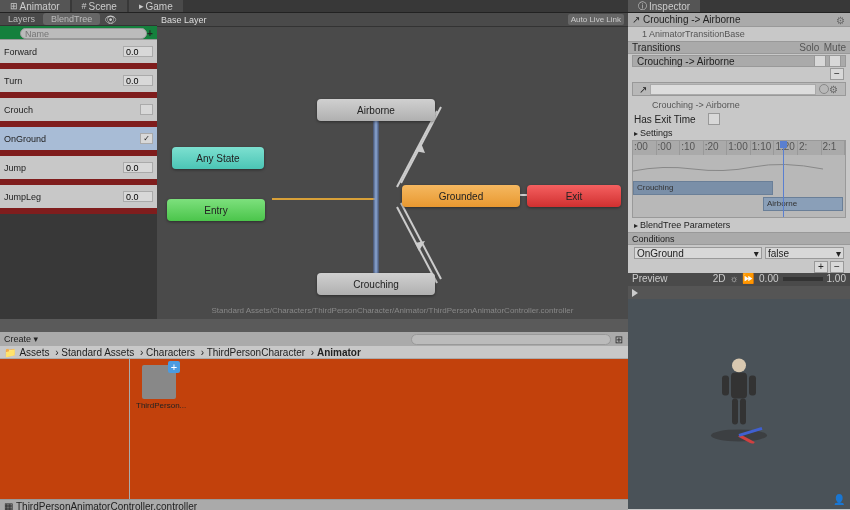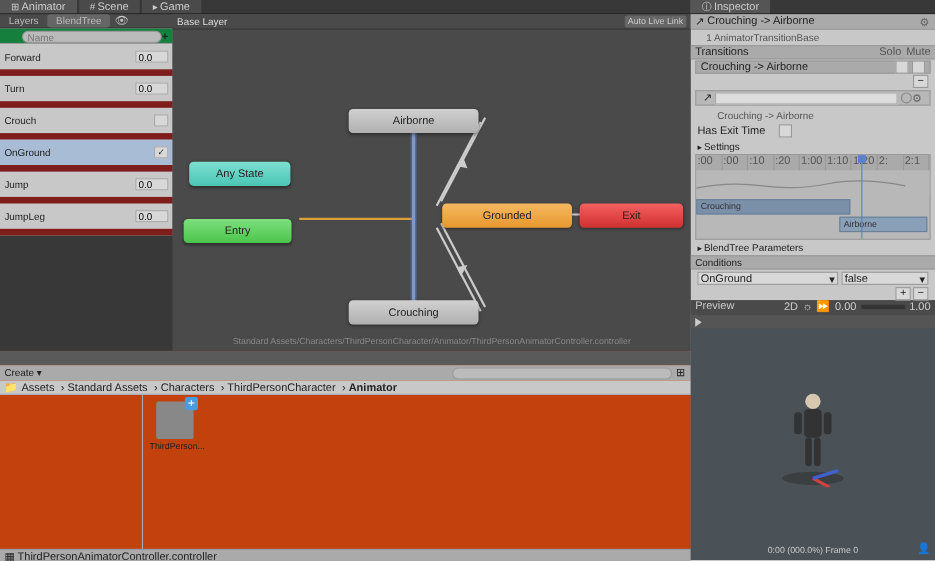--- a/index.html
+++ b/index.html
@@ -277,17 +277,16 @@
           <circle cx="35" cy="12" r="7" fill="#d8c8b0"></circle>
           <rect x="27" y="19" width="16" height="26" rx="4" fill="#333"></rect>
           <rect x="18" y="22" width="7" height="20" rx="3" fill="#333"></rect>
           <rect x="45" y="22" width="7" height="20" rx="3" fill="#333"></rect>
           <rect x="28" y="45" width="6" height="26" rx="3" fill="#333"></rect>
           <rect x="36" y="45" width="6" height="26" rx="3" fill="#333"></rect>
           <line x1="35" y1="82" x2="50" y2="90" stroke="#d04040" stroke-width="3"></line>
           <line x1="35" y1="82" x2="58" y2="75" stroke="#4060d0" stroke-width="3"></line>
         </svg>
       </div>
-      <div class="pv-footer">0:00 (000.0%) Frame 0</div>
       <div style="position:absolute;right:4px;bottom:4px">👤</div>
     </div>
   </div>
 </div>
 
 </body></html>

